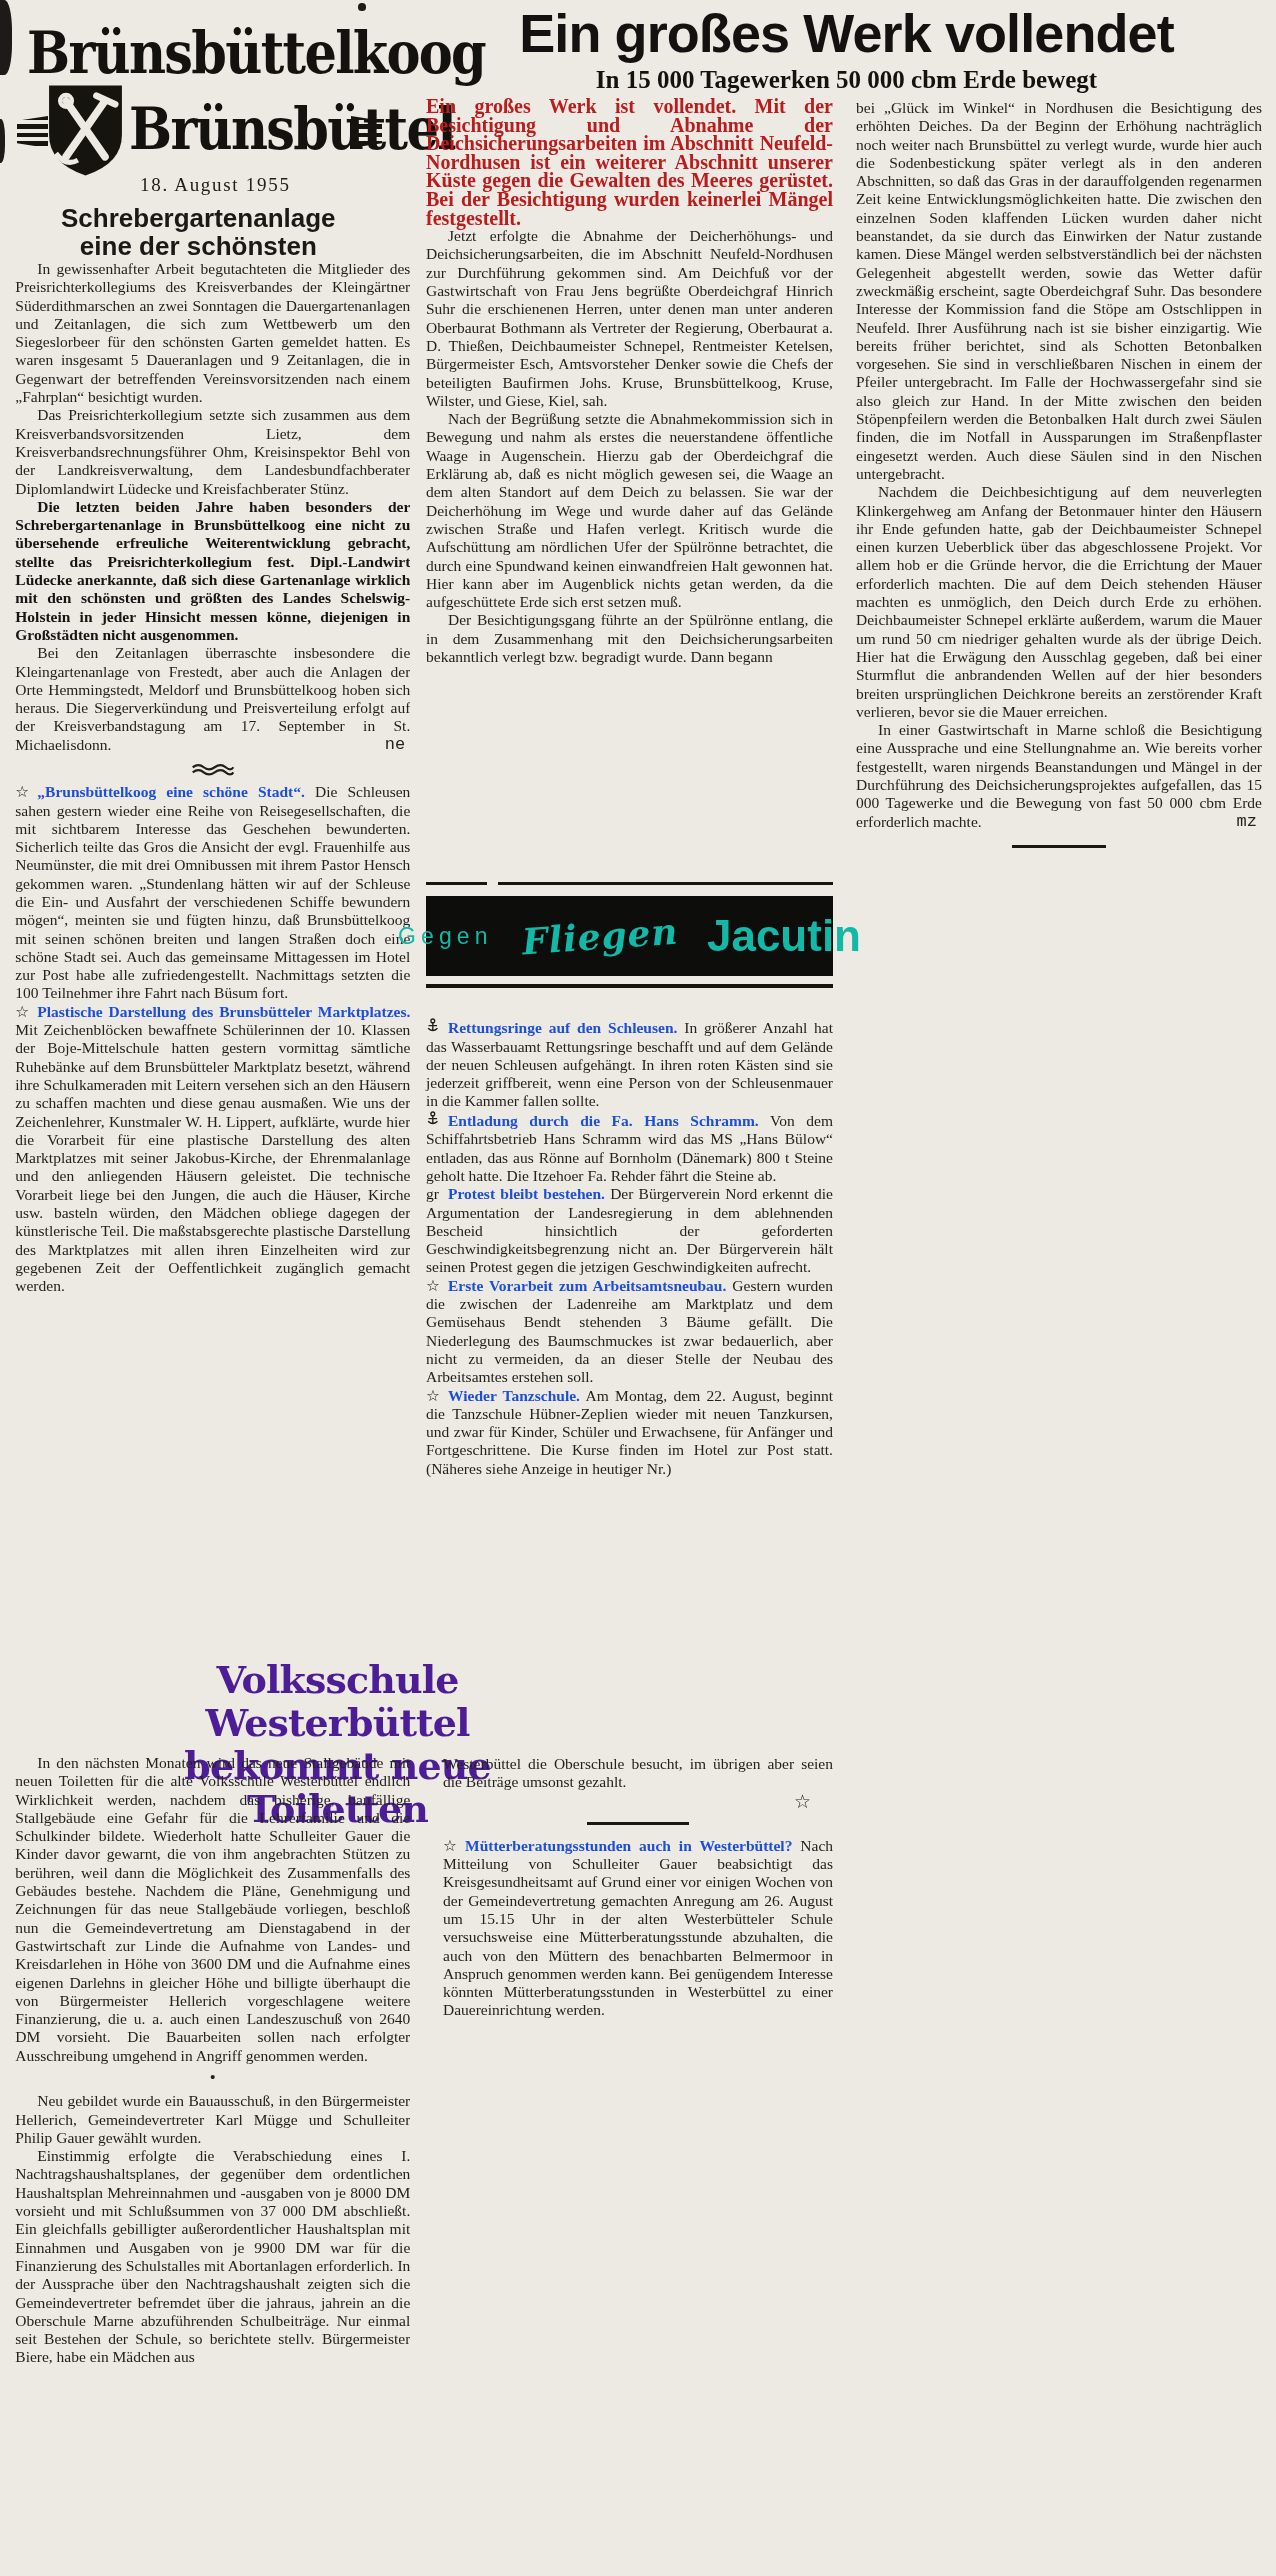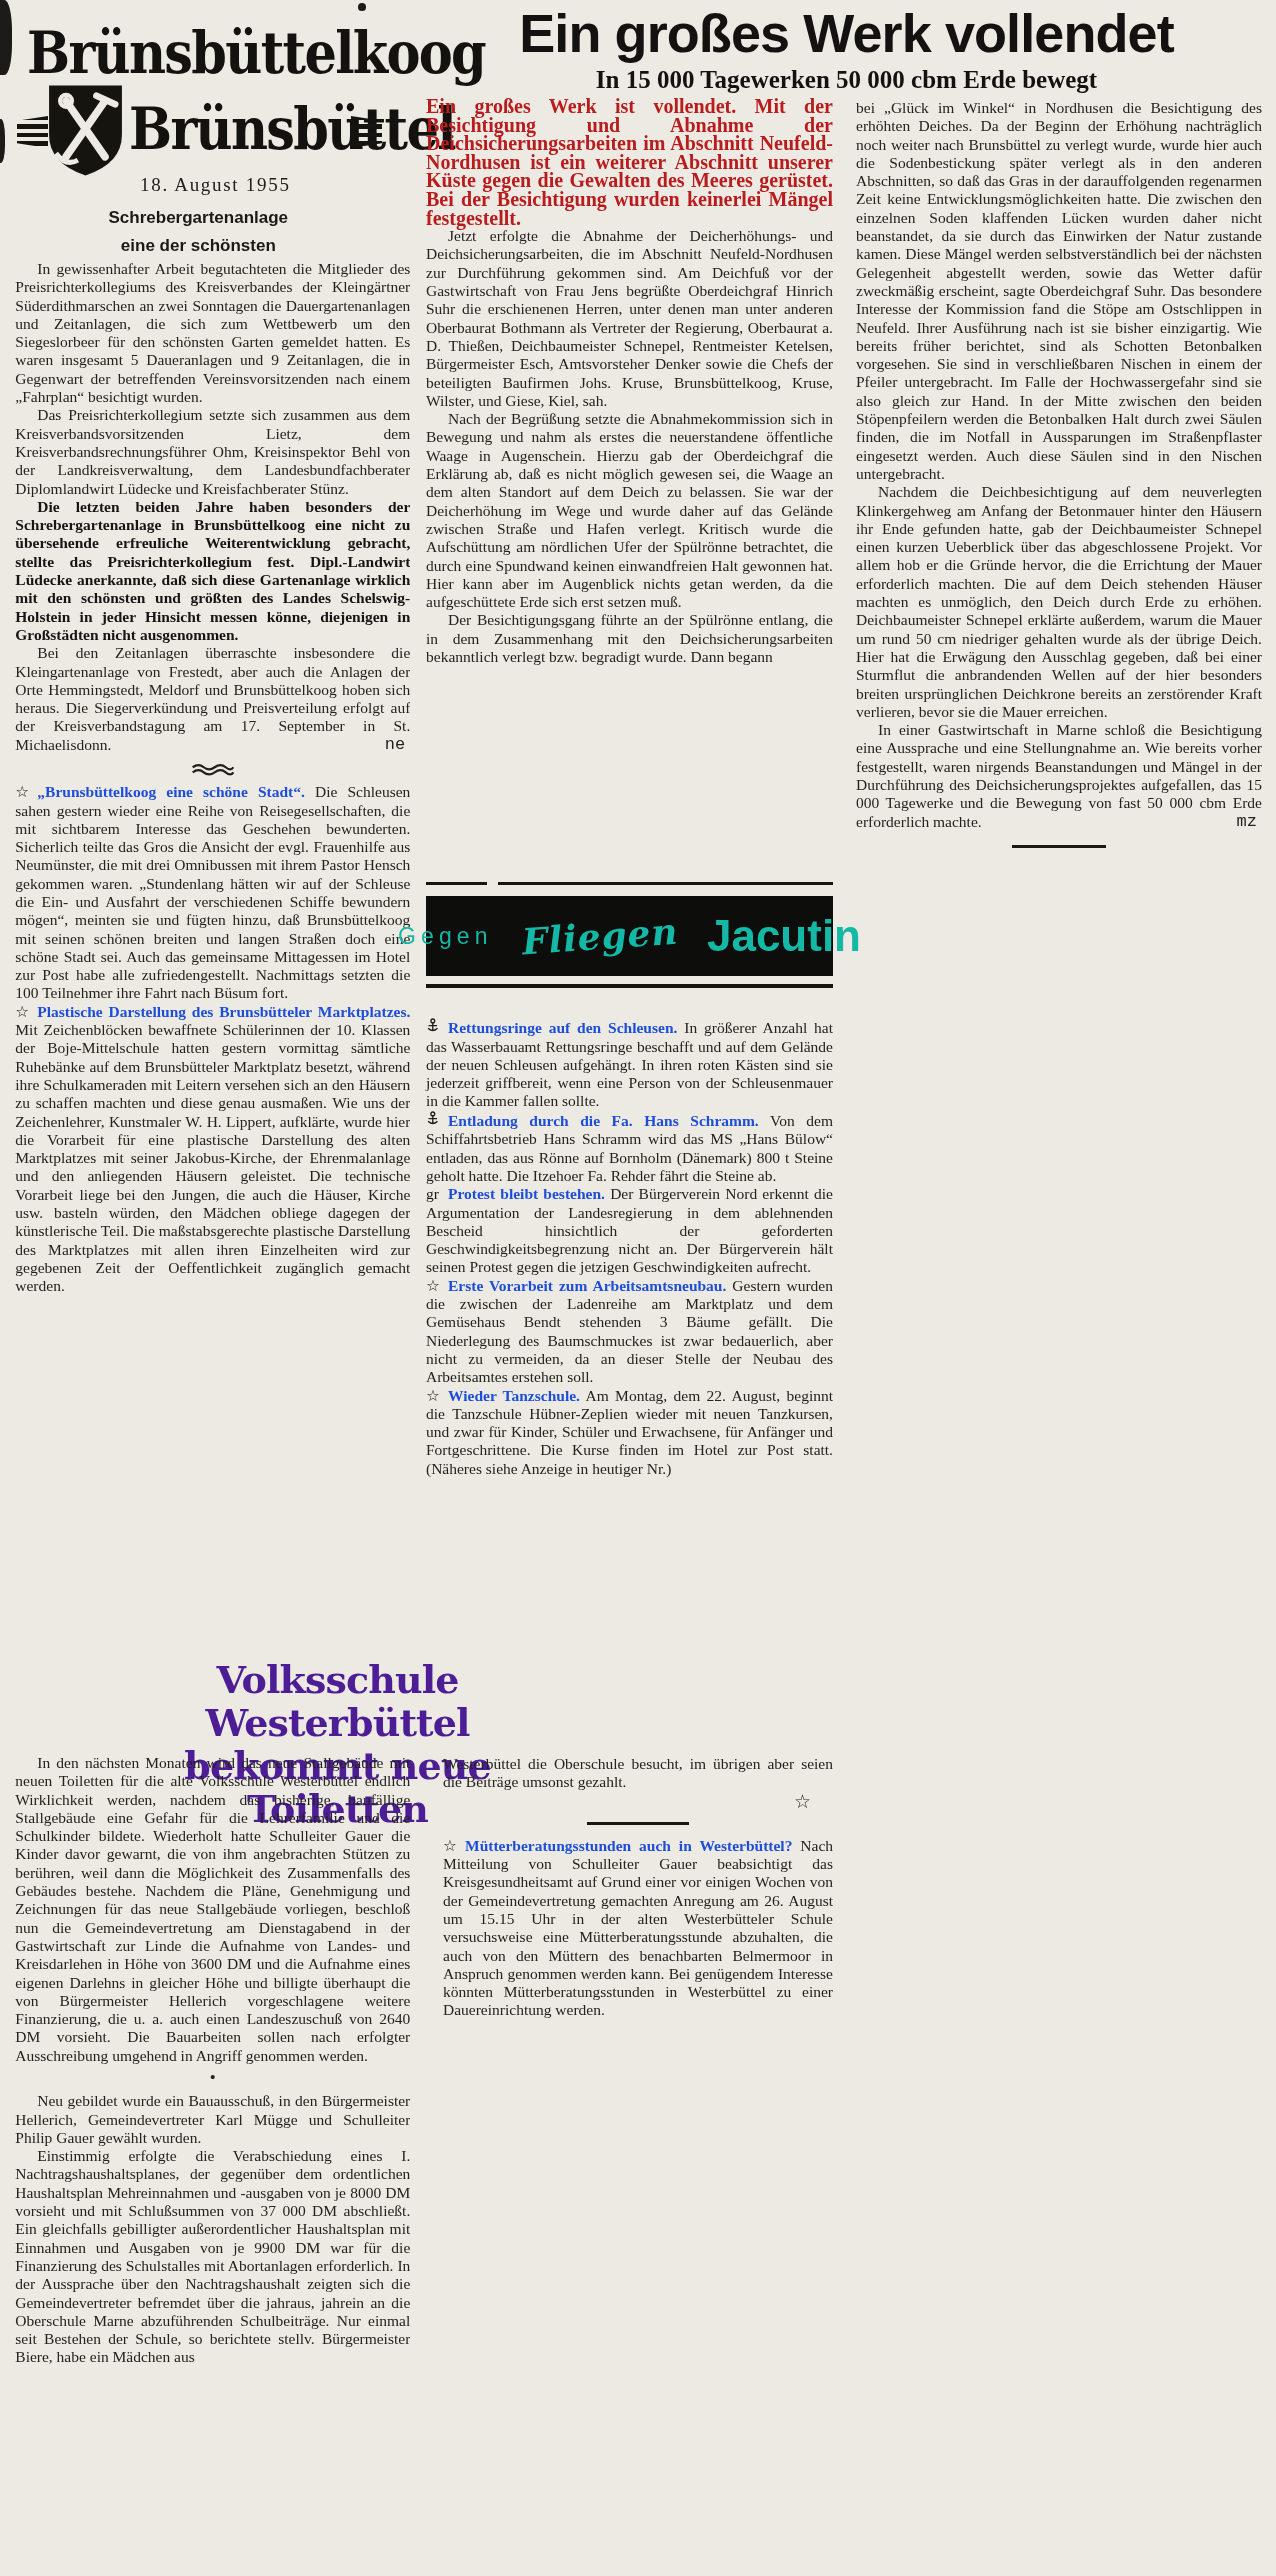--- a/index.html
+++ b/index.html
@@ -17,21 +17,21 @@
   .blackletter{font-family:"DejaVu Serif",serif;font-weight:bold;color:#13120f;
                letter-spacing:-1.7px;transform:scaleY(1.12);transform-origin:top left;}
   #mast-title1{left:27px;top:19px;font-size:51px;}
   #mast-title2{left:129px;top:95px;font-size:51px;}
   #mast-date{left:140px;top:174px;font-size:19px;font-weight:normal;letter-spacing:1.7px;}
   .flourish{width:31px;height:32px;background:repeating-linear-gradient(to bottom,#15140f 0 4.3px,transparent 4.3px 8.5px);}
   #flourish-left{left:17px;top:116px;clip-path:polygon(0 15%,100% 0,100% 100%,0 85%);}
   #flourish-right{left:351px;top:116px;clip-path:polygon(0 0,100% 15%,100% 85%,0 100%);}
   
   #left-headline{left:15.3px;top:204px;width:366px;text-align:center;
-      font-family:"Liberation Sans",sans-serif;font-weight:bold;font-size:17px;line-height:28px;color:#1a1916;}
+      font-family:"Liberation Sans",sans-serif;font-weight:bold;font-size:26px;line-height:28px;color:#1a1916;}
   #colA{left:15.3px;top:260px;width:395px;max-height:1400px;overflow:hidden;}
   .wave-div{display:block;margin:8.5px auto 6.8px auto;}
   .item{margin-top:1.7px;}
   .item .mk{display:inline-block;width:22px;text-align:left;color:#1a1916;}
   .item b{color:#1d4ed8;}
   
   #main-header{left:421px;top:5.1px;width:851px;text-align:center;color:#141210;}
   #main-headline{font-size:54px;line-height:56px;font-weight:bold;font-family:Liberation Sans, sans-serif;
       letter-spacing:-0.9px;margin:0;}
   #main-subhead{font-size:25px;font-weight:bold;margin:5.1px 0 0 0;}

